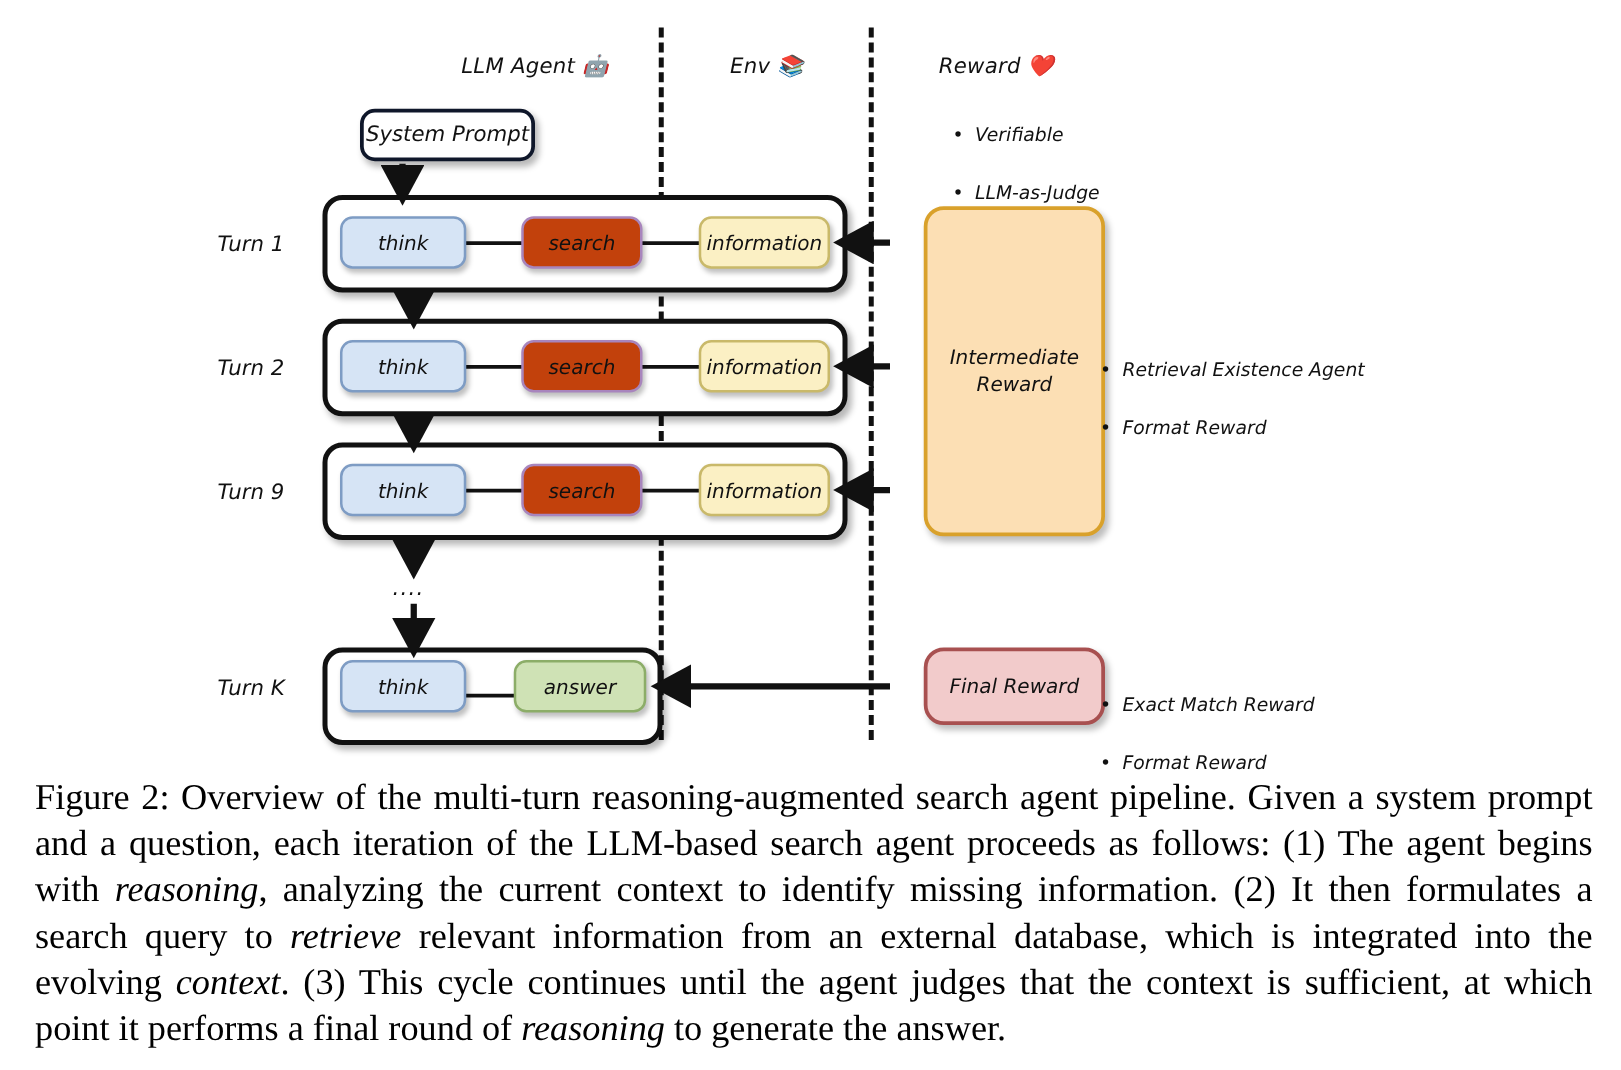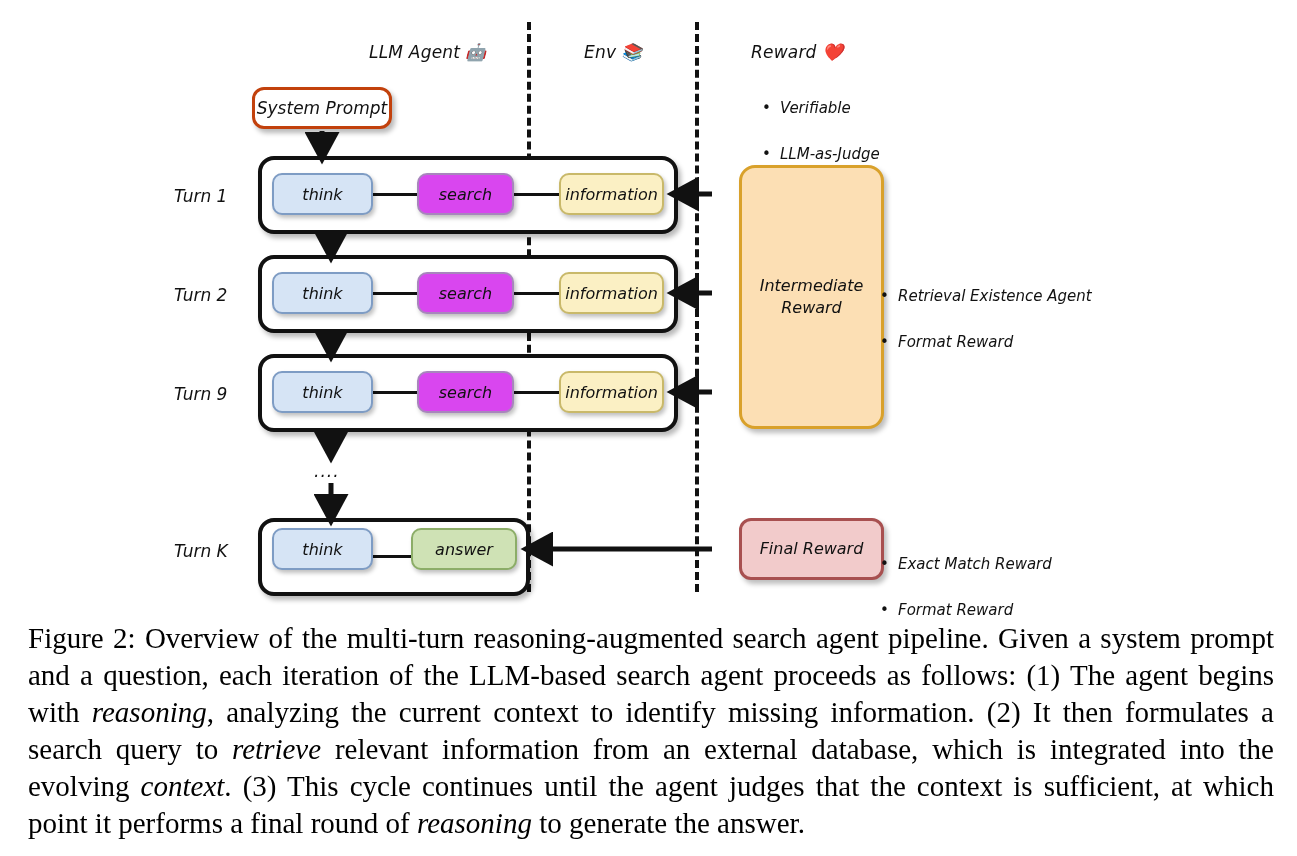--- a/index.html
+++ b/index.html
@@ -66,62 +66,63 @@
     display: flex;
     align-items: center;
     justify-content: center;
     font-family: "DejaVu Sans", sans-serif;
     font-size: 16px;
     color: #111;
     box-shadow: 2px 3px 4px rgba(0,0,0,.25);
     white-space: nowrap;
   }
   .pill.think       { background:#d6e4f5; border-color:#7e9cc4; }
-  .pill.search      { background:#d946ef; border-color:#a885bd; }
+  .pill.search      { background:#c2410c; border-color:#a885bd; }
   .pill.information { background:#fbf0c4; border-color:#c9b96a; }
   .pill.answer      { background:#cfe2b5; border-color:#8cad68; }
 
   
   .connector { background:#111; height:3px; }
 
   
   .sys-prompt {
     box-sizing: border-box;
-    border: 3px solid #c2410c;
+    border: 3px solid #0f172a;
     border-radius: 12px;
     background: #fff;
     display: flex;
     align-items: center;
     justify-content: center;
     font-family: "DejaVu Sans", sans-serif;
     font-size: 17px;
     color: #111;
     box-shadow: 3px 4px 5px rgba(0,0,0,.28);
     white-space: nowrap;
+    margin-left: 36px;
   }
 
   
   .reward-box {
     box-sizing: border-box;
     border-radius: 16px;
     border-width: 3px;
     border-style: solid;
     display: flex;
     align-items: center;
     justify-content: center;
     text-align: center;
     font-family: "DejaVu Sans", sans-serif;
     font-size: 16px;
     color: #111;
     line-height: 1.35;
     box-shadow: 3px 4px 5px rgba(0,0,0,.26);
     margin-left: 25px;
   }
   .reward-box.intermediate { background:#fcdfb4; border-color:#d9a12b; }
-  .reward-box.final        { background:#f2cbcb; border-color:#a85050;border-radius:12px; }
+  .reward-box.final        { background:#f2cbcb; border-color:#a85050; }
 
   
   .bullets {
     font-family: "DejaVu Sans", sans-serif;
     font-size: 15px;
     color: #111;
     line-height: 1.55;
     white-space: nowrap;
   }
   .bullets .bi { display: block; margin-top: 23px; }

